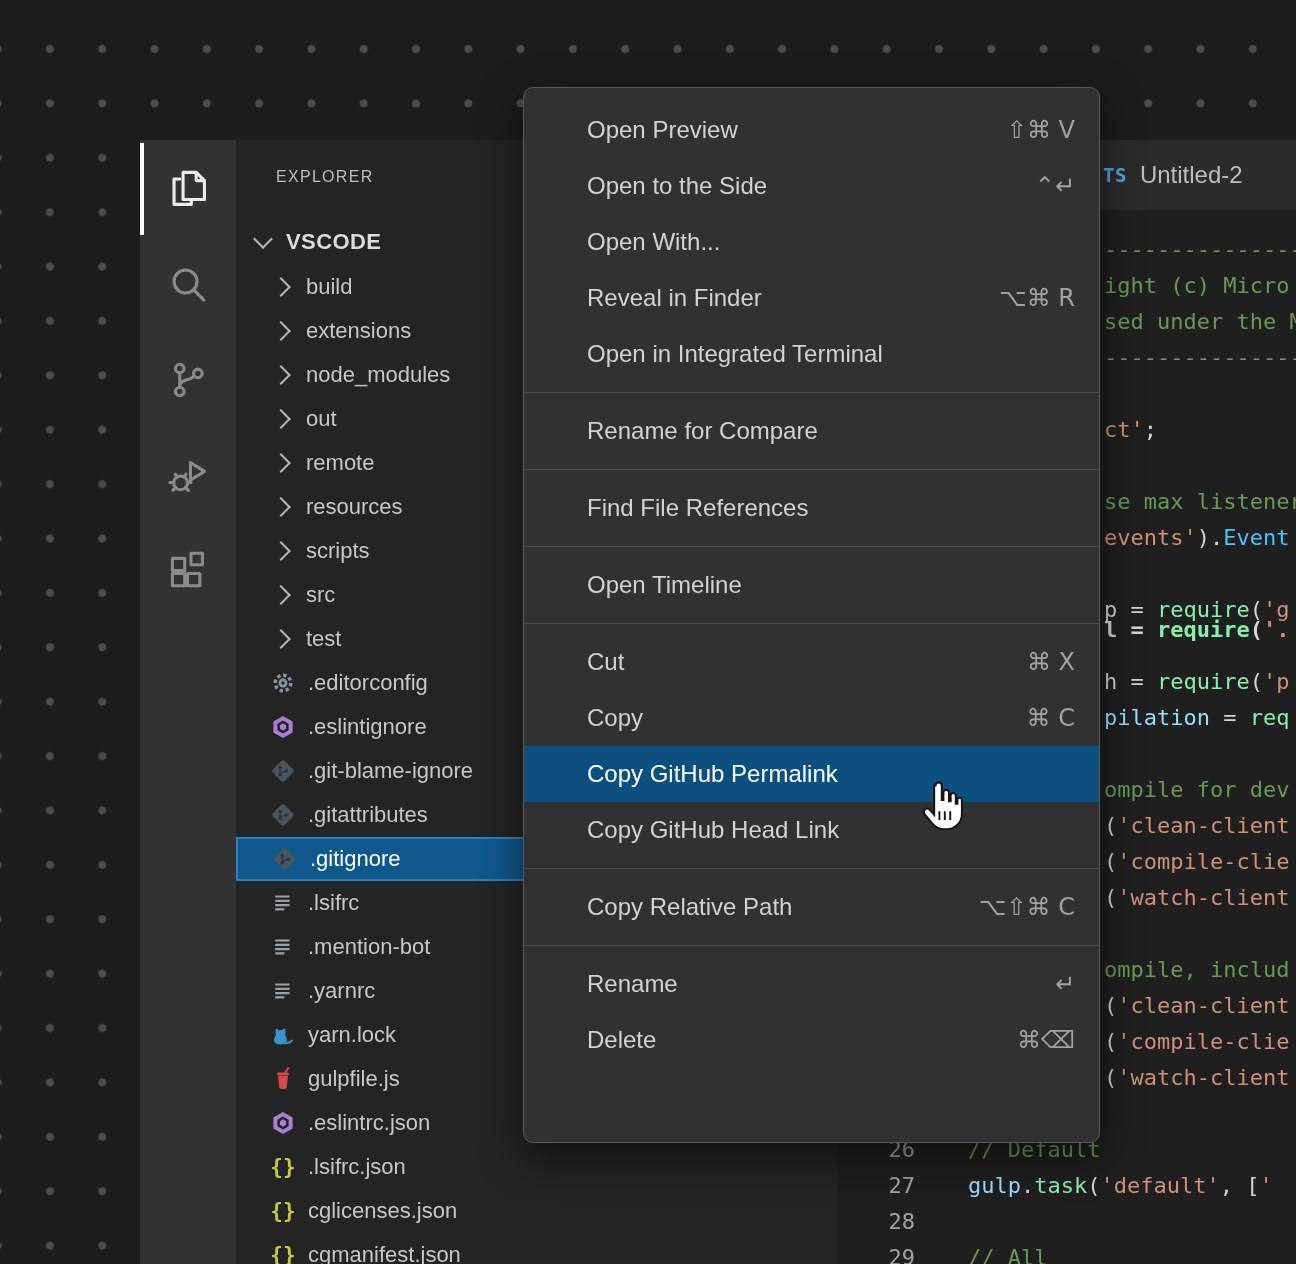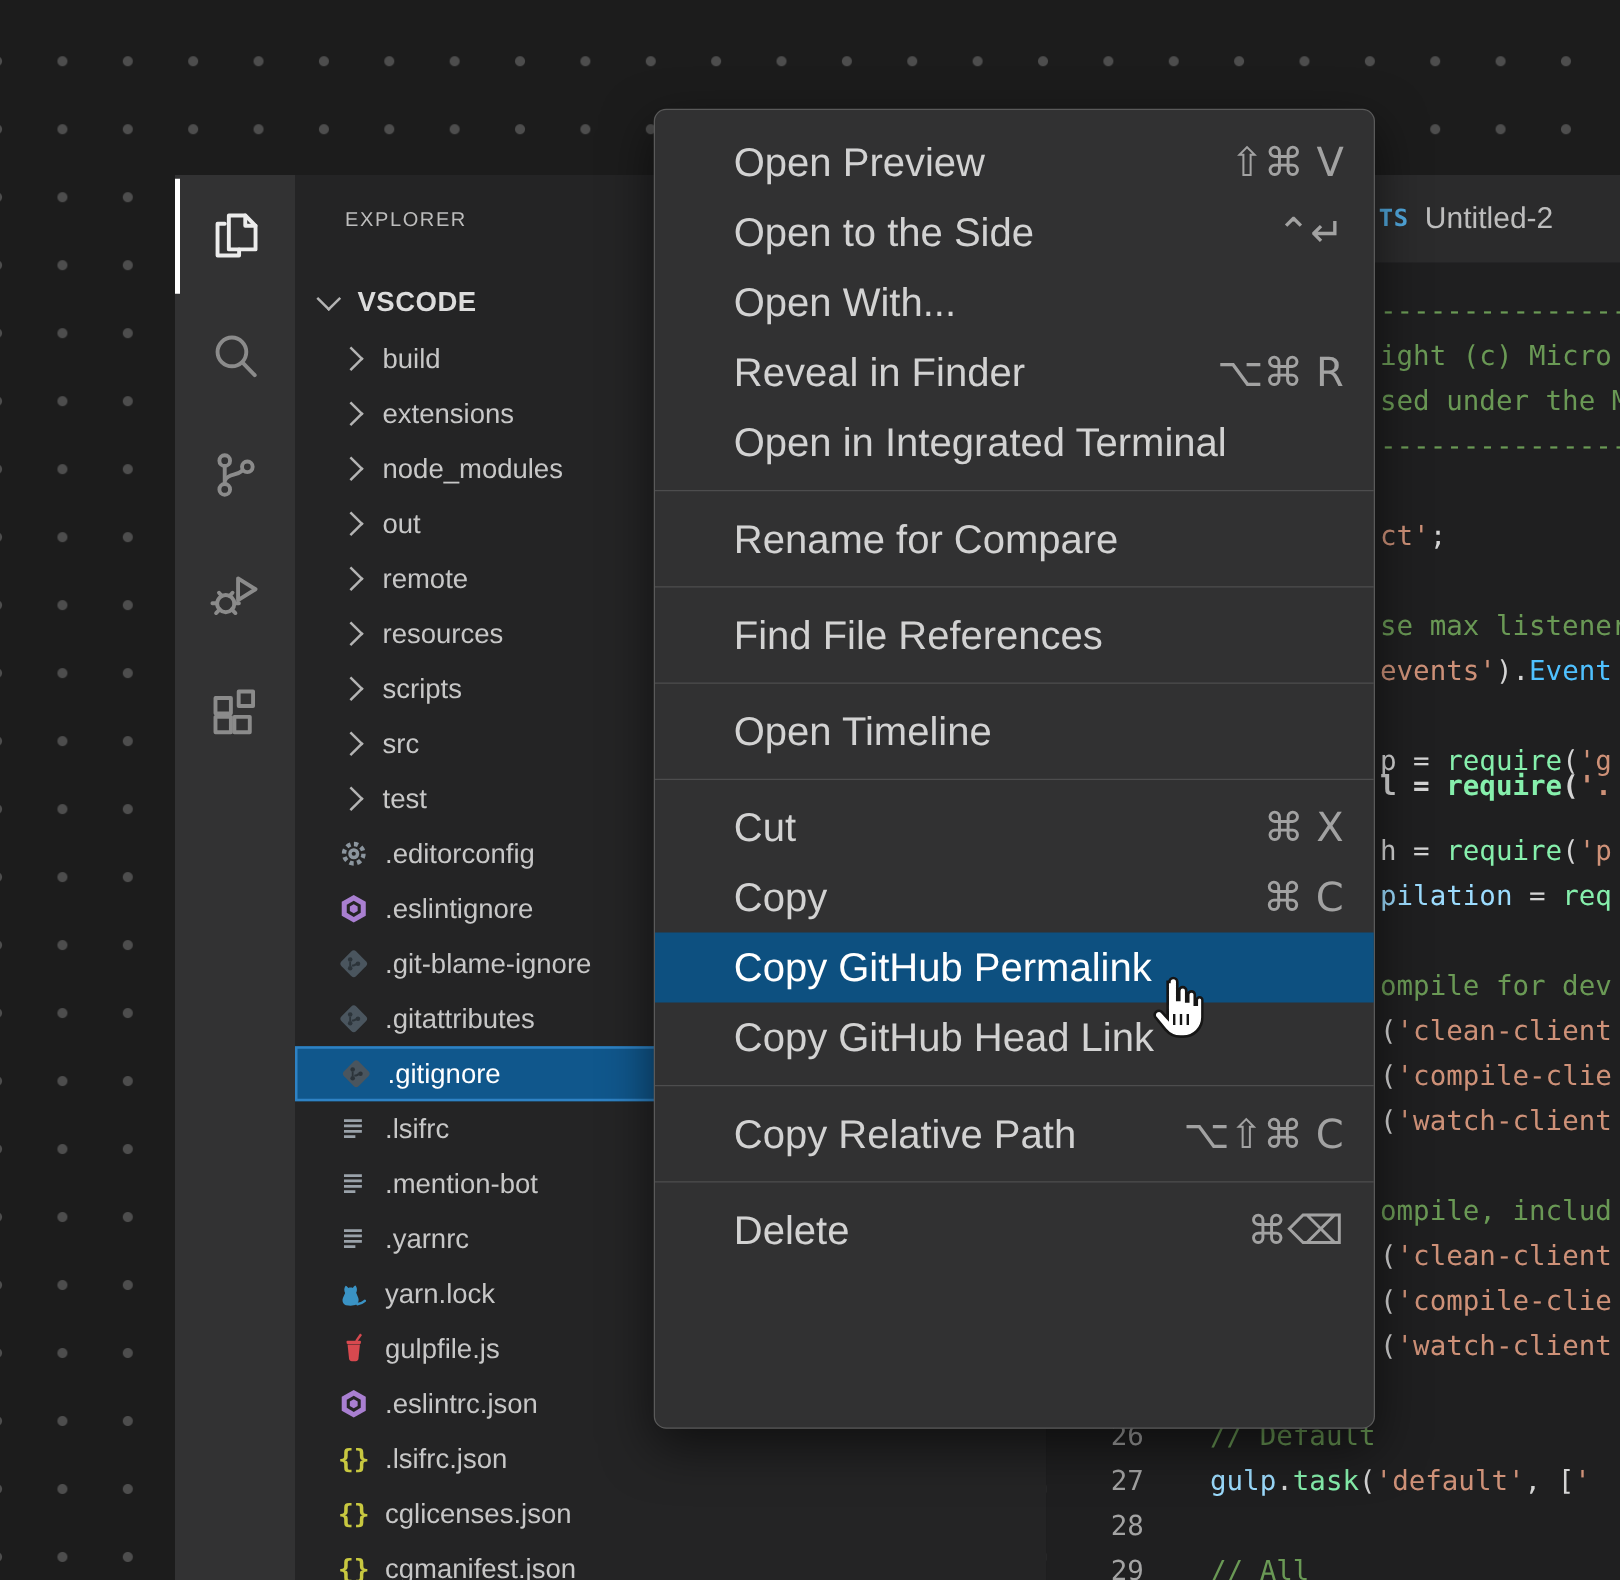--- a/index.html
+++ b/index.html
@@ -37,21 +37,21 @@
   .ts-badge{color:#51a8dd;font-weight:bold;font-size:19px;letter-spacing:.5px;}
   .tab-title{color:#bdbdbd;font-size:24px;font-family:"Liberation Sans",sans-serif;}
   .code-line{position:absolute;white-space:pre;line-height:36px;height:36px;}
   .gutter{position:absolute;width:56px;text-align:right;color:#a3a3a3;line-height:36px;height:36px;}
   .c-cmt{color:#6a9955}.c-str{color:#ce9178}.c-fn{color:#86efac}
   .c-var{color:#9cdcfe}.c-cls{color:#4fc1ff}.c-pln{color:#d4d4d4}
   
   .menu{position:absolute;left:523px;top:87px;width:577px;height:1056px;box-sizing:border-box;
     background:#313132;border:1px solid #5a5a5a;border-radius:10px;
     box-shadow:0 14px 40px rgba(0,0,0,.55);padding:14px 0;z-index:5;}
-  .mi{height:56px;display:flex;align-items:center;padding:0 24px 0 63px;font-size:32px;color:#d2d2d2;cursor:pointer;}
+  .mi{height:56px;display:flex;align-items:center;padding:0 24px 0 63px;font-size:24px;color:#d2d2d2;cursor:pointer;}
   .mi .mlbl{flex:1;white-space:nowrap;}
   .mi .msc{color:#a2a2a2;font-family:"DejaVu Sans",sans-serif;white-space:nowrap;}
   .mi.hl{background:#0d5080;color:#ffffff;}
   .mi.hl .msc{color:#dce8f2;}
   .msep{height:1px;background:#4d4d4e;margin:10px 0;}
   
   .cursor{position:absolute;left:921px;top:781px;z-index:9;pointer-events:none;}
 </style>
 </head>
 <body>
@@ -337,20 +337,24 @@
         <span class="mlbl">Copy GitHub Head Link</span>
         <span class="msc"></span>
       </div>
       <div class="msep"></div>
       <div class="mi">
         <span class="mlbl">Copy Relative Path</span>
         <span class="msc">⌥⇧⌘ C</span>
       </div>
       <div class="msep"></div>
       <div class="mi">
+        <span class="mlbl">Rename</span>
+        <span class="msc">↵</span>
+      </div>
+      <div class="mi">
         <span class="mlbl">Delete</span>
         <span class="msc">⌘⌫</span>
       </div>
     </div>
 
   <div class="cursor">
     <svg width="42" height="50" viewBox="0 0 24 28">
       <path d="M8.3 2.3c0-1 .8-1.8 1.8-1.8s1.8.8 1.8 1.8v8.2h.9V6.3c0-.9.7-1.6 1.6-1.6s1.6.7 1.6 1.6v4.9h.9V8.1c0-.8.7-1.5 1.5-1.5s1.5.7 1.5 1.5v4.6h.9v-2.1c0-.7.6-1.3 1.3-1.3s1.3.6 1.3 1.3v7.9c0 4.9-3.9 8.8-8.8 8.8h-1.3c-2.6 0-5.1-1.2-6.8-3.2l-4.5-5.5c-.6-.8-.5-1.9.2-2.6.8-.7 2-.7 2.7.1l2.6 2.9V2.3z" fill="#ffffff" stroke="#161616" stroke-width="1.2"></path>
       <path d="M10.5 17v5M13.6 17v5M16.7 17v5" stroke="#161616" stroke-width="1.1" fill="none"></path>
     </svg>

